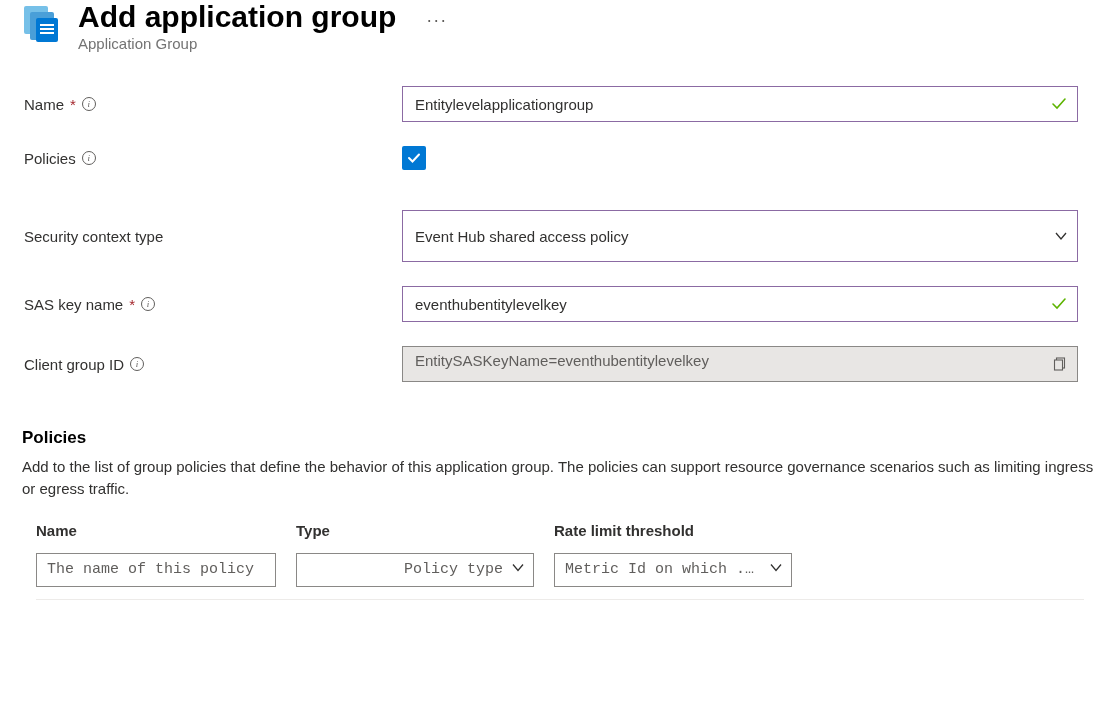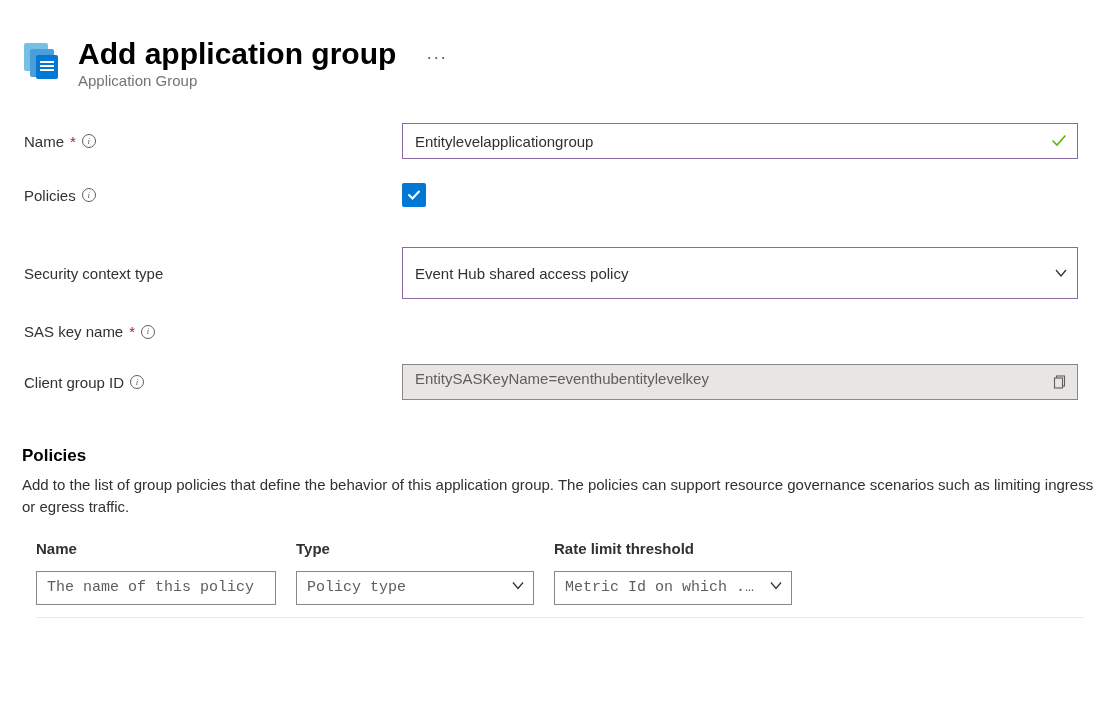--- a/index.html
+++ b/index.html
@@ -13,21 +13,20 @@
     width: 1116px;
   }
   .page { padding: 0 22px 20px 22px; }
 
   .header-row {
     display: flex;
     align-items: flex-start;
     gap: 16px;
     padding-top: 0;
     margin-bottom: 34px;
-    margin-top: 37px;
   }
   .hdr-icon { margin-top: 4px; flex-shrink: 0; }
   .hdr-text h1 {
     font-size: 30px;
     font-weight: 600;
     margin: 0 0 0 0;
     line-height: 1.1;
     color: #000;
   }
   .subtitle { font-size: 15px; color: #737373; margin-top: 2px; }
@@ -149,21 +148,21 @@
     border: 1px solid #8a8886;
     padding: 0 10px;
     font-size: 15px;
     color: #605e5c;
     background: #fff;
     display: flex;
     align-items: center;
     position: relative;
     font-family: Liberation Mono, monospace;
   }
-  .small-select-wrap { padding-right: 30px; justify-content: flex-start; }
+  .small-select-wrap { padding-right: 30px; justify-content: flex-end; }
   .placeholder { color: #605e5c; white-space: nowrap; overflow: hidden; text-overflow: ellipsis; }
   .chev { position: absolute; right: 8px; top: 50%; transform: translateY(-50%); }
 
   .row-divider { border-bottom: 1px solid #edebe9; margin-top: 12px; margin-left: 14px; margin-right: 10px; }
 </style>
 </head>
 <body>
 
 <div class="page">
 
@@ -232,20 +231,28 @@
         </span>
       </div>
     </div>
 
     <div class="row">
       <div class="label-col">
         <span>SAS key name</span>
         <span class="req">*</span>
         <span class="info-icon">i</span>
       </div>
+      <div class="field-col">
+        <input class="text-input" type="text" value="eventhubentitylevelkey" style="">
+        <span class="icon-right">
+          <svg width="18" height="18" viewBox="0 0 18 18">
+              <path d="M3 9 L7 13 L15 4" stroke="#5db300" stroke-width="1.6" fill="none" stroke-linecap="round"></path>
+            </svg>
+        </span>
+      </div>
     </div>
 
     <div class="row">
       <div class="label-col">
         <span>Client group ID</span>
         <span class="info-icon">i</span>
       </div>
       <div class="field-col">
         <div class="readonly-input" style="display:flex;align-items:center;">
           <span>EntitySASKeyName=eventhubentitylevelkey</span>

